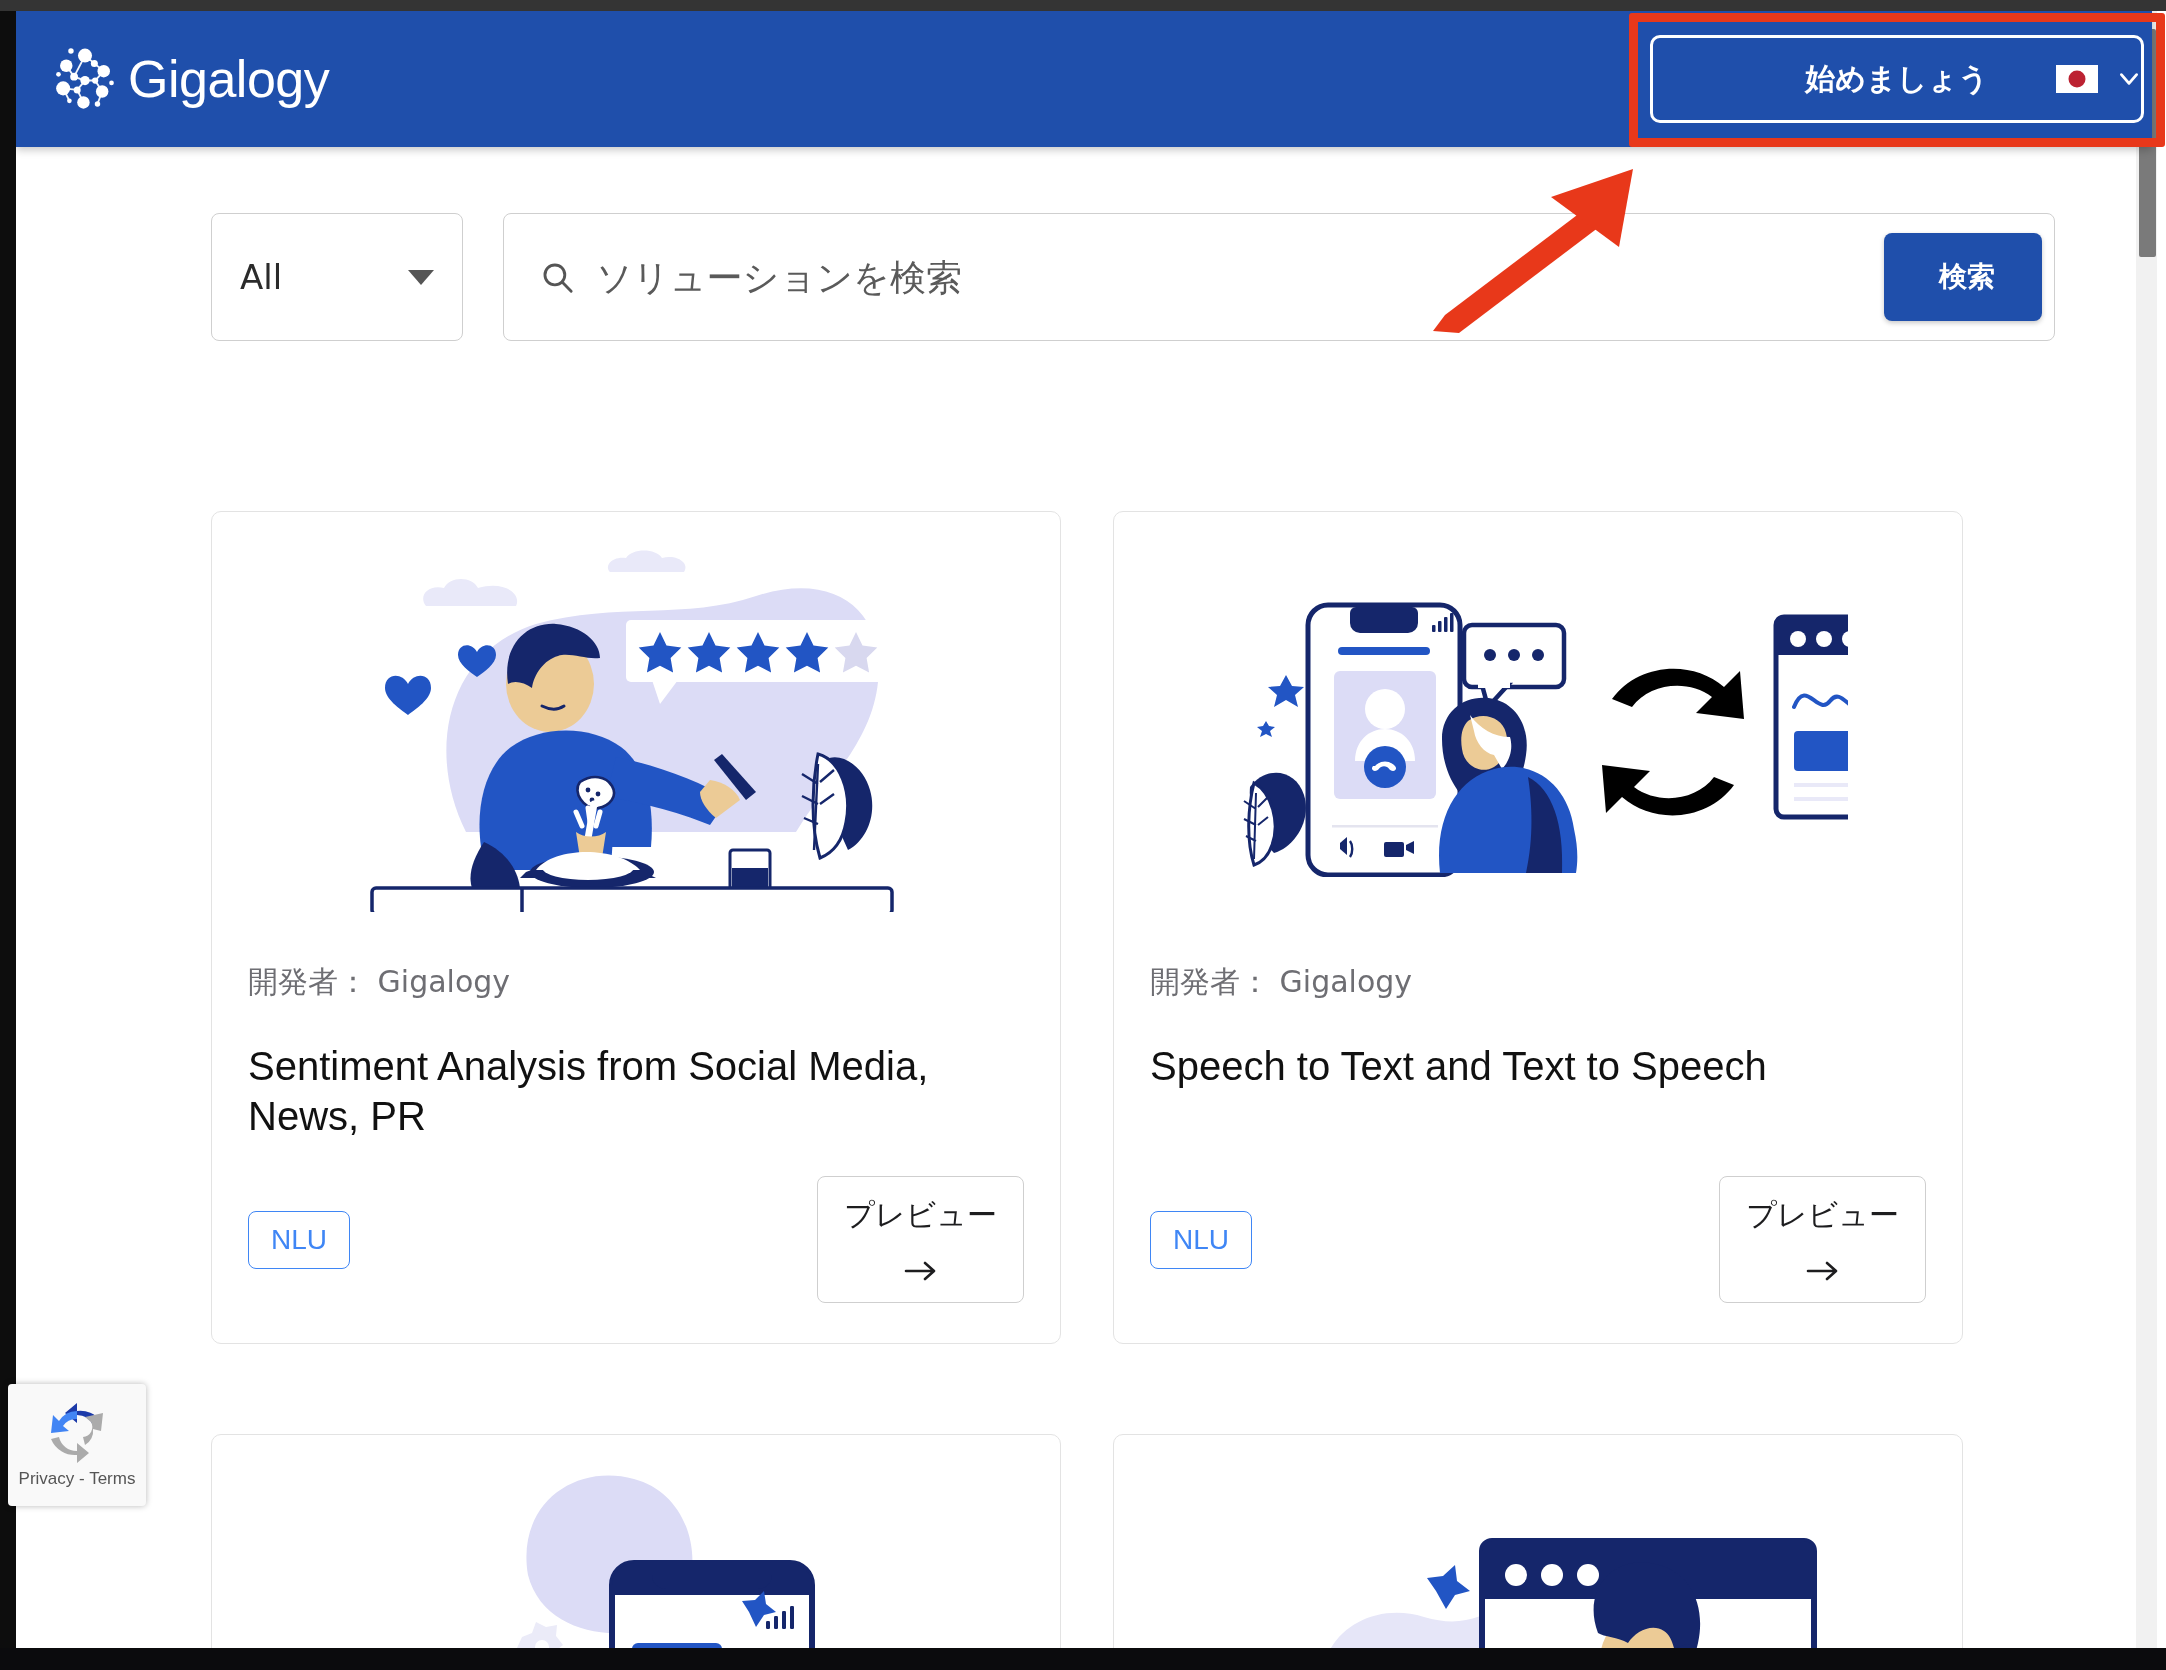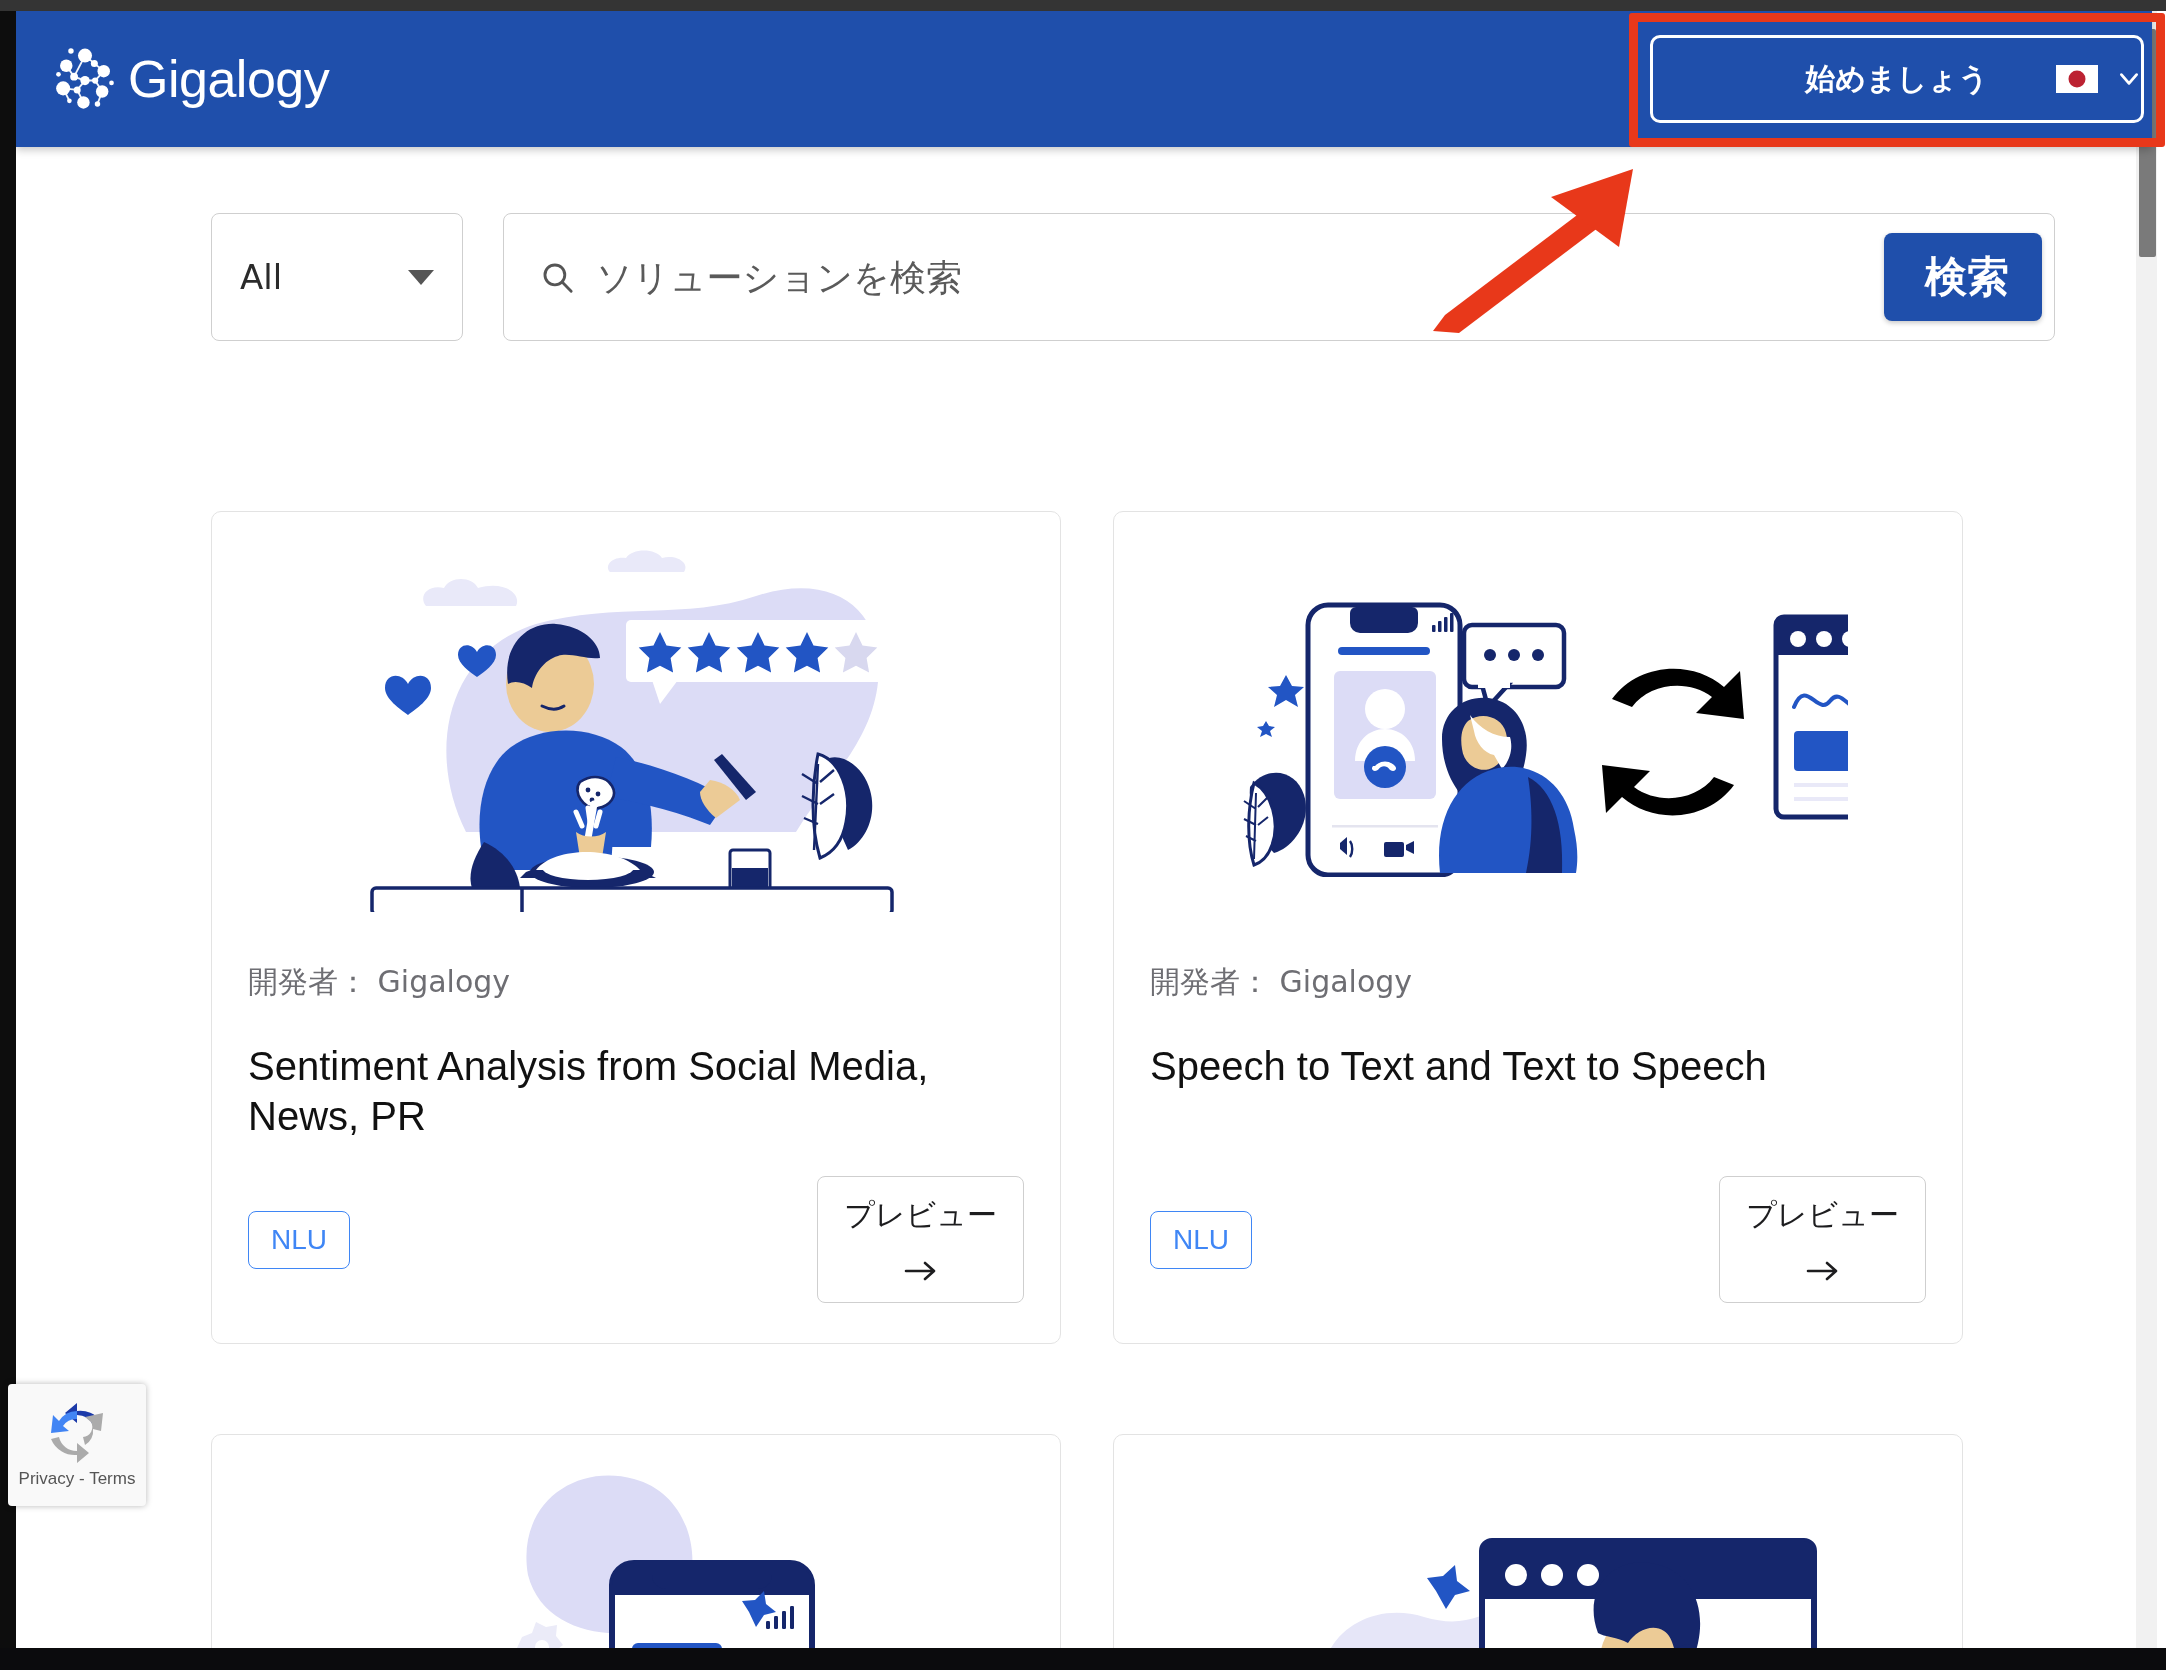--- a/index.html
+++ b/index.html
@@ -201,21 +201,21 @@
     background: transparent;
     font-family: "DejaVu Sans", "Liberation Sans", sans-serif;
   }
   #search-input::placeholder { color: #5a5a5a; opacity: 1; }
   #search-submit-button {
     width: 158px; height: 88px;
     background: #1f4fab;
     border: none;
     border-radius: 8px;
     color: #ffffff;
-    font-size: 42px;
+    font-size: 28px;
     font-weight: 700;
     cursor: pointer;
     box-shadow: 0 2px 5px rgba(0,0,0,0.22);
     font-family: "DejaVu Sans", "Liberation Sans", sans-serif;
     padding-left: 8px;
   }
 
   
   #solutions-grid {
     position: absolute;

